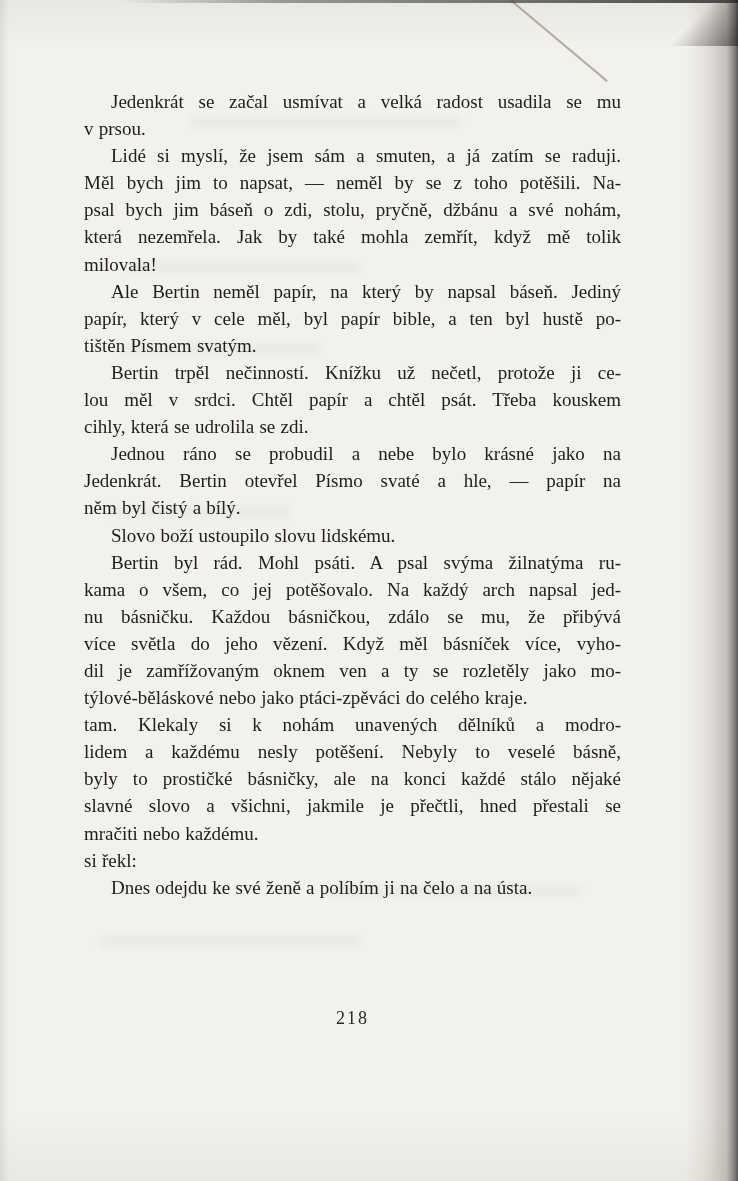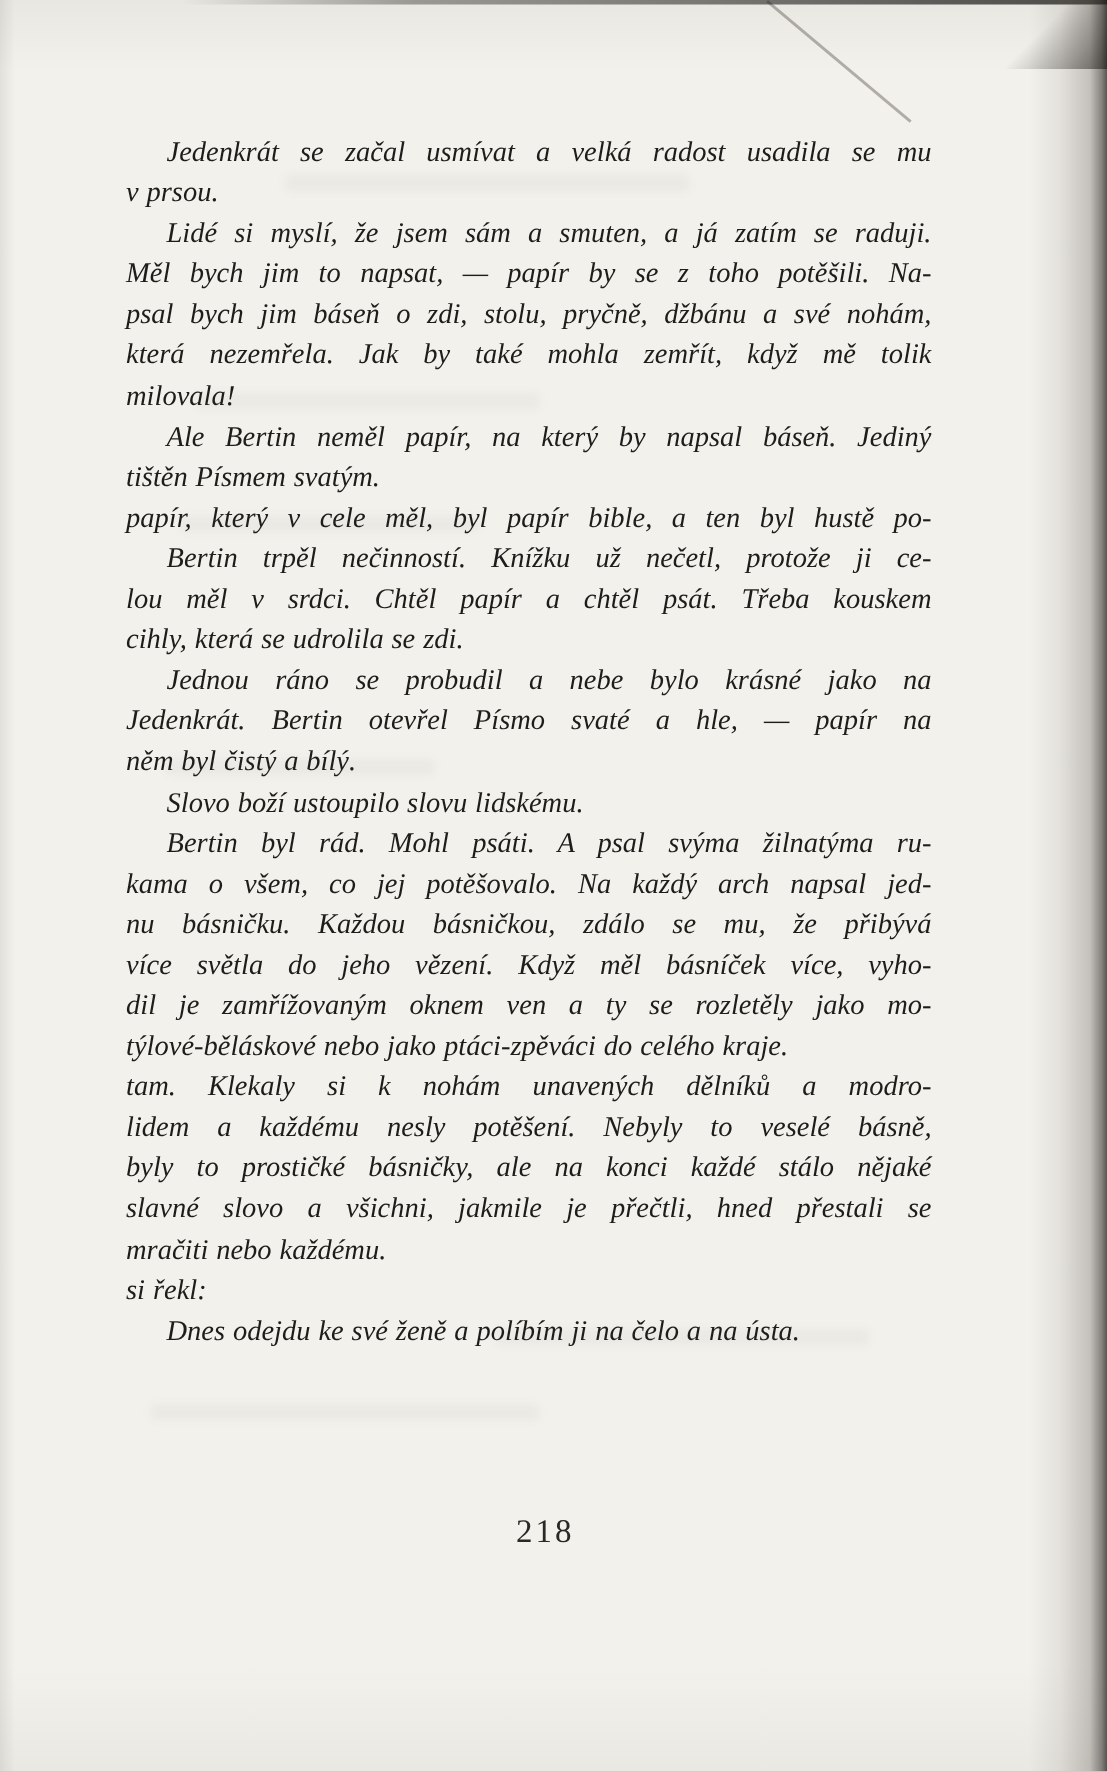--- a/index.html
+++ b/index.html
@@ -85,64 +85,64 @@
 
   
   .text-block {
     position: absolute;
     left: 84px;
     top: 88px;
     width: 537px;
     font-size: 19px;
     line-height: 27.1px;
   }
-  .paragraph { margin: 0; font-style: italic; }
+  .paragraph { margin: 0; }
   .line {
     text-align: justify;
     text-align-last: justify;
     word-spacing: 0.5px;
     white-space: nowrap;
   }
   .line.first { text-indent: 27px; }
   .line.last {
     text-align-last: left;
     white-space: normal;
   }
   .page-number {
     position: absolute;
-    left: 95px;
+    left: 84px;
     width: 537px;
     top: 1008px;
     text-align: center;
-    font-size: 22px;
+    font-size: 18px;
     letter-spacing: 2px;
     color: #2a2927;
   }
 </style>
 </head>
 <body>
 
 <div class="scan-page">
 
   <div class="text-block" id="paragraphs">
       <div class="paragraph">
         <div class="line first">Jedenkrát se začal usmívat a velká radost usadila se mu</div>
         <div class="line last">v prsou.</div>
       </div>
       <div class="paragraph">
         <div class="line first">Lidé si myslí, že jsem sám a smuten, a já zatím se raduji.</div>
-        <div class="line">Měl bych jim to napsat, — papír by se z toho potěšili. Na-</div>
+        <div class="line">Měl bych jim to napsat, — neměl by se z toho potěšili. Na-</div>
         <div class="line">psal bych jim báseň o zdi, stolu, pryčně, džbánu a své nohám,</div>
         <div class="line">která nezemřela. Jak by také mohla zemřít, když mě tolik</div>
         <div class="line last">milovala!</div>
       </div>
       <div class="paragraph">
         <div class="line first">Ale Bertin neměl papír, na který by napsal báseň. Jediný</div>
+        <div class="line">papír, který v cele měl, byl papír bible, a ten byl hustě po-</div>
         <div class="line last">tištěn Písmem svatým.</div>
-        <div class="line">papír, který v cele měl, byl papír bible, a ten byl hustě po-</div>
       </div>
       <div class="paragraph">
         <div class="line first">Bertin trpěl nečinností. Knížku už nečetl, protože ji ce-</div>
         <div class="line">lou měl v srdci. Chtěl papír a chtěl psát. Třeba kouskem</div>
         <div class="line last">cihly, která se udrolila se zdi.</div>
       </div>
       <div class="paragraph">
         <div class="line first">Jednou ráno se probudil a nebe bylo krásné jako na</div>
         <div class="line">Jedenkrát. Bertin otevřel Písmo svaté a hle, — papír na</div>
         <div class="line last">něm byl čistý a bílý.</div>

